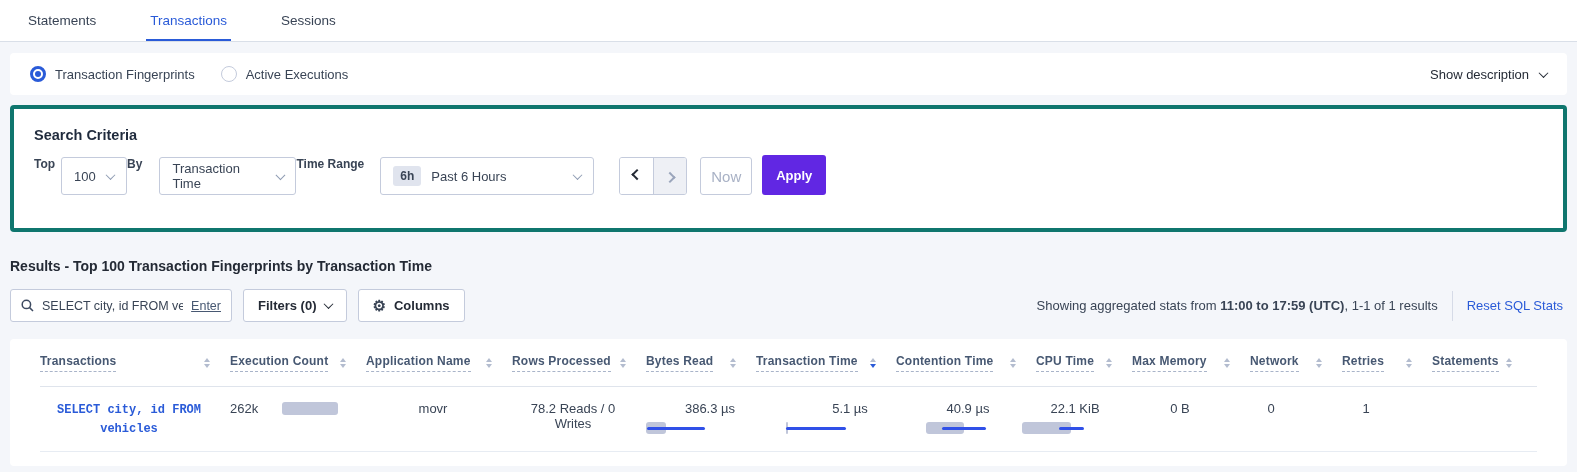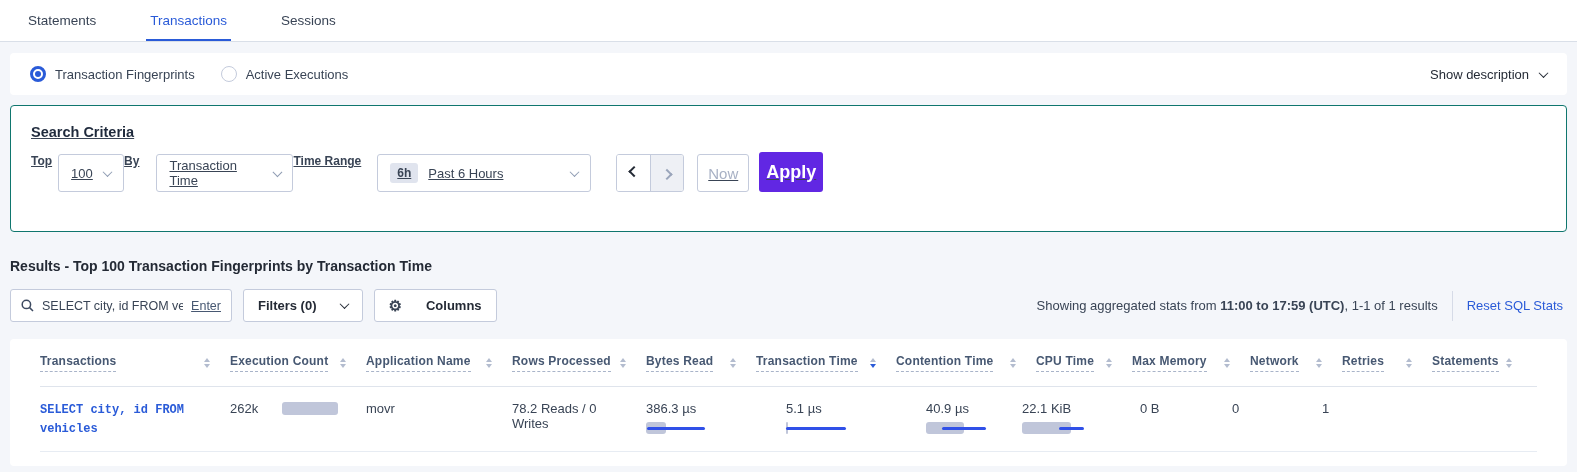--- a/index.html
+++ b/index.html
@@ -5,21 +5,21 @@
   * { margin:0; padding:0; box-sizing:border-box; }
   html,body { width:1577px; height:472px; background:#f4f6fa; font-family:"Liberation Sans", sans-serif; color:#394455; overflow:hidden; }
 
   
   .tabbar { background:#fff; height:42px; border-bottom:1px solid #d9dfe8; display:flex; align-items:flex-end; padding:0 24px; gap:46px; }
   .tab { font-size:13.5px; font-weight:500; color:#394455; padding:12px 4px 11px; border-bottom:2px solid transparent; cursor:pointer; }
   .tab.active { color:#2a5bd8; border-bottom-color:#2a5bd8; }
 
   
   .card { background:#fff; margin:0 10px; border-radius:4px; }
-  .bordered { border:1px solid #0f766e;text-decoration:underline; }
+  .bordered { border:4px solid #0f766e; }
 
   
   .radiobar { margin-top:11px; height:42px; display:flex; align-items:center; padding:0 20px; }
   .radio-opt { display:flex; align-items:center; gap:9px; margin-right:26px; cursor:pointer; font-size:13px; color:#394455; }
   .radio-circle { width:16px; height:16px; border-radius:50%; border:1.5px solid #c4cbdc; background:#fff; display:flex; align-items:center; justify-content:center; flex:0 0 auto; }
   .radio-circle.on { border:3px solid #2a5bd8; }
   .radio-circle.on::after { content:""; width:6px; height:6px; border-radius:50%; background:#2a5bd8; }
   .show-desc { margin-left:auto; display:flex; align-items:center; gap:11px; font-size:13px; color:#242a35; cursor:pointer; }
   .chev { width:7px; height:7px; border-right:1.7px solid #8f9cb3; border-bottom:1.7px solid #8f9cb3; transform:rotate(45deg) translate(-1px,-1px); }
   .chev.dark { border-color:#242a35; }
@@ -37,46 +37,46 @@
   .w-range { width:214px; margin-left:10px; }
   .badge-6h { background:#e0e4ee; color:#394455; font-size:12px; font-weight:700; border-radius:3px; padding:3px 7px; }
   .btn-group { display:flex; margin-left:25px; border:1px solid #c4cbdc; border-radius:3px; overflow:hidden; height:38px; }
   .nav-btn { width:33px; height:100%; display:flex; align-items:center; justify-content:center; background:#fff; border:none; cursor:pointer; }
   .nav-btn + .nav-btn { border-left:1px solid #c4cbdc; }
   .nav-btn.disabled { background:#eef0f5; cursor:default; }
   .arr { width:8px; height:8px; border-right:2.4px solid #242a35; border-bottom:2.4px solid #242a35; }
   .arr.left { transform:rotate(135deg) translate(-1px,1px); }
   .arr.right { transform:rotate(-45deg) translate(-1px,1px); border-color:#9aa5bb; }
   .now-btn { margin-left:13px; height:38px; width:52px; background:#fff; border:1px solid #c4cbdc; border-radius:3px; font-size:15px; color:#a8b1c5; cursor:default; font-family:inherit; }
-  .apply-btn { margin-left:10px; height:40px; width:64px; background:#6127e3; color:#fff; border:none; border-radius:3px; font-size:18px; font-weight:700; cursor:pointer; font-family:inherit; }
+  .apply-btn { margin-left:10px; height:40px; width:64px; background:#6127e3; color:#fff; border:none; border-radius:3px; font-size:13px; font-weight:700; cursor:pointer; font-family:inherit; }
 
   
   .results-title { margin:26px 10px 0; font-size:14px; font-weight:700; color:#242a35; }
   .controls-row { margin:15px 10px 0; display:flex; align-items:center; }
   .search-box { width:222px; height:33px; background:#fff; border:1px solid #c4cbdc; border-radius:3px; display:flex; align-items:center; padding:0 10px; gap:8px; }
   .search-box .q { font-size:12.5px; color:#394455; white-space:nowrap; overflow:hidden; flex:1; }
   .enter-hint { font-size:12.5px; color:#475872; text-decoration:underline; cursor:pointer; }
-  .sm-btn { margin-left:11px; height:33px; background:#fff; border:1px solid #c4cbdc; border-radius:3px; display:flex; align-items:center; gap:24px; padding:0 14px; font-size:13px; font-weight:600; color:#242a35; cursor:pointer; font-family:inherit; }
+  .sm-btn { margin-left:11px; height:33px; background:#fff; border:1px solid #c4cbdc; border-radius:3px; display:flex; align-items:center; gap:8px; padding:0 14px; font-size:13px; font-weight:600; color:#242a35; cursor:pointer; font-family:inherit; }
   .gear { font-size:15px; line-height:1; color:#394455; }
   .stats { margin-left:auto; font-size:13px; color:#394455; }
   .stats b { font-weight:700; }
   .vdiv { width:1px; height:30px; background:#d6dbe7; margin:0 14px; }
   .reset-link { font-size:13px; color:#2a5bd8; cursor:pointer; margin-right:4px; white-space:nowrap; }
 
   
   .table-card { margin-top:17px; padding:0 30px 14px; }
   .thead { display:flex; align-items:center; height:48px; border-bottom:1px solid #dfe4ec; }
   .th { display:flex; align-items:center; justify-content:space-between; padding-right:20px; }
   .th-label { font-size:12px; font-weight:700; color:#475872; border-bottom:1px dashed #a9b4c9; padding-bottom:3px; letter-spacing:.2px; white-space:nowrap; }
   .sort { display:flex; flex-direction:column; gap:2px; cursor:pointer; }
   .sort .up { width:0; height:0; border-left:3.6px solid transparent; border-right:3.6px solid transparent; border-bottom:4.6px solid #b3bccf; }
   .sort .down { width:0; height:0; border-left:3.6px solid transparent; border-right:3.6px solid transparent; border-top:4.6px solid #b3bccf; }
   .th.sorted .down { border-top-color:#2a5bd8; }
   .trow { display:flex; align-items:flex-start; padding:14px 0 13px; border-bottom:1px solid #e7ecf3; min-height:58px; }
-  .td { font-size:13px; color:#394455; padding-right:12px; }
+  .td { font-size:13px; color:#394455; padding-right:12px;text-align:center; }
   .c1{width:190px}.c2{width:136px}.c3{width:146px}.c4{width:134px}.c5{width:110px}.c6{width:140px}
   .c7{width:140px}.c8{width:96px}.c9{width:118px}.c10{width:92px}.c11{width:90px}.c12{width:100px}
   .sql-link { font-family:"Liberation Mono","DejaVu Sans Mono",monospace; font-size:12px; font-weight:700; color:#2a5bd8; line-height:1.55; width:170px; cursor:pointer; word-break:break-word; }
   .exec { display:flex; align-items:center; }
   .exec-bar { width:56px; height:13px; background:#c0c6da; border-radius:3px; margin-left:24px; }
   .metric .val { display:block; margin-bottom:6px; }
   .bar { position:relative; width:62px; height:12px; }
   .bar-gray { position:absolute; top:0; height:12px; background:#c0c6da; border-radius:3px; }
   .bar-line { position:absolute; top:4.5px; height:3px; background:#3050e8; border-radius:1.5px; }
 </style>

